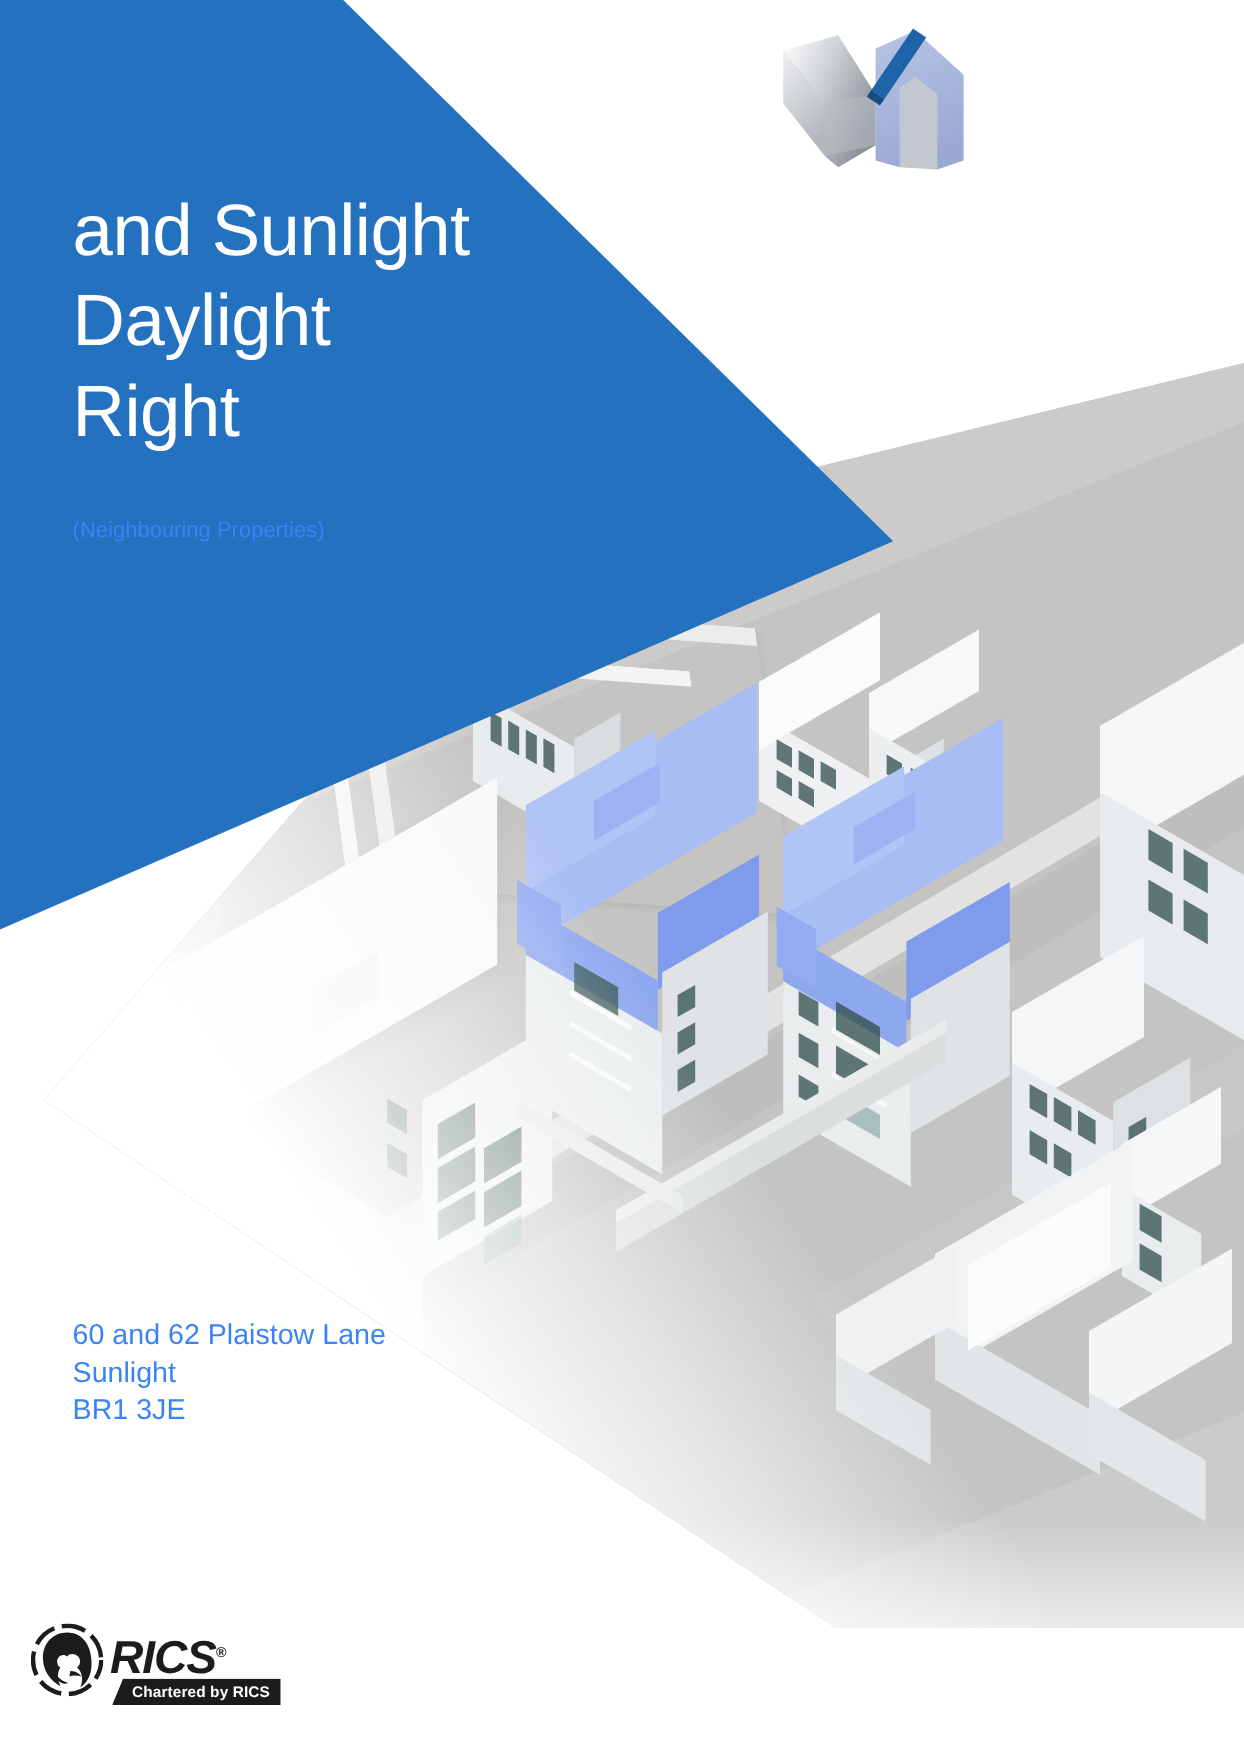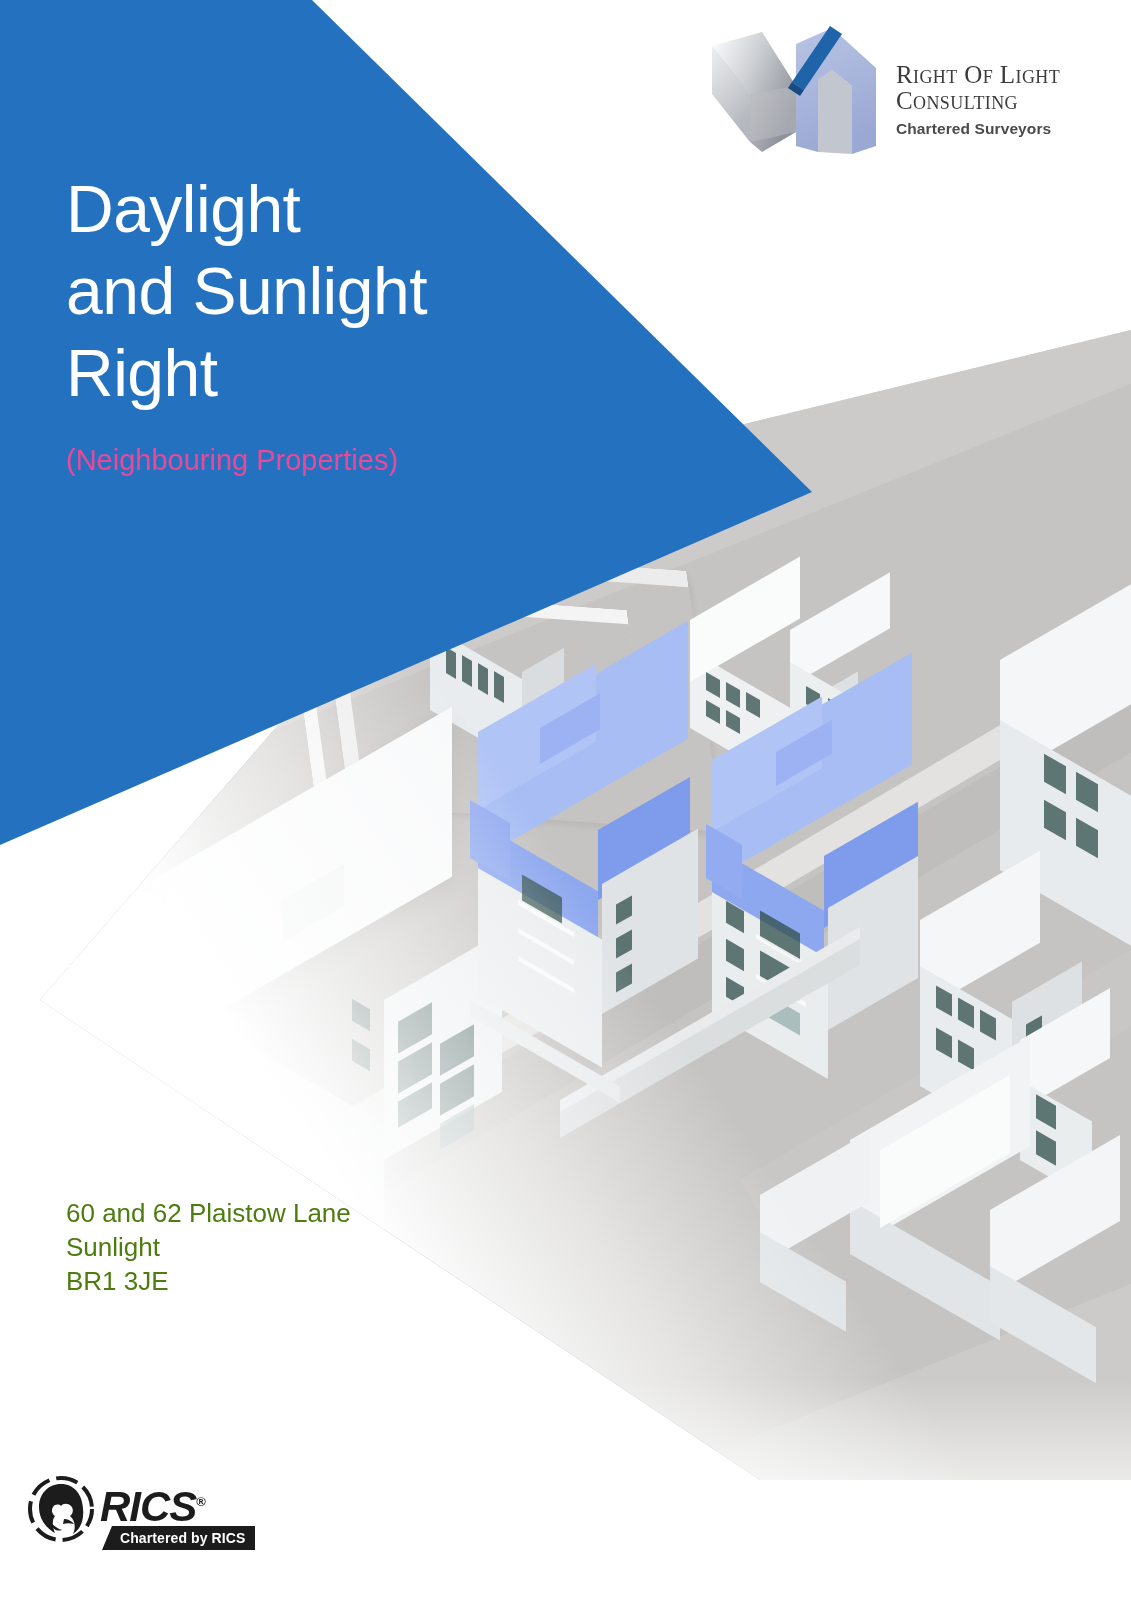--- a/index.html
+++ b/index.html
@@ -87,43 +87,43 @@
     clip-path:polygon(0 0, 312px 0, 812px 492px, 0 845px);
   }
 
   
   .title-block{position:absolute;left:66px;top:168px;width:640px;}
   .title-line{
     color:#ffffff;font-size:66px;line-height:82px;font-weight:400;
     letter-spacing:-.5px;white-space:nowrap;
   }
   .subtitle{
-    color:#ec4899;font-size:29px;line-height:40px;font-weight:400;
-    margin-top:26px;white-space:nowrap;
+    color:#3b82f6;font-size:20px;line-height:40px;font-weight:400;
+    margin-top:48px;white-space:nowrap;
   }
 
   
   .logo{position:absolute;left:700px;top:24px;width:400px;height:132px;}
   .logo-mark{position:absolute;left:0;top:0;width:185px;height:132px;}
   .logo-text{position:absolute;left:196px;top:38px;width:210px;}
   .logo-l1,.logo-l2{
     font-family:"Liberation Serif","DejaVu Serif",serif;
     color:#3b3b3b;font-size:25px;line-height:26px;font-weight:400;
     font-variant:small-caps;letter-spacing:.4px;white-space:nowrap;
   }
   .logo-l3{
     font-family:"Liberation Sans","DejaVu Sans",sans-serif;
     color:#4a4a4a;font-size:15.5px;line-height:22px;font-weight:700;
     margin-top:4px;letter-spacing:.1px;white-space:nowrap;
   }
 
   
   .meta{position:absolute;left:66px;top:1140px;width:520px;}
   .meta-date{color:#111;font-size:26px;line-height:34px;}
-  .meta-addr{color:#4d7c0f;font-size:26px;line-height:34px;margin-top:56px;}
+  .meta-addr{color:#3b82f6;font-size:26px;line-height:34px;margin-top:56px;}
   .meta-addr div{white-space:nowrap;}
 
   
   .rics{position:absolute;left:28px;top:1472px;width:230px;height:82px;}
   .rics-lion{position:absolute;left:0;top:4px;width:66px;height:66px;}
   .rics-word{
     position:absolute;left:72px;top:8px;
     font-family:"Liberation Sans","DejaVu Sans",sans-serif;
     font-size:42px;line-height:44px;font-weight:700;color:#1c1c1c;
     letter-spacing:-1px;font-style:italic;
@@ -286,22 +286,22 @@
       <div class="w-wall" style="left:470px;top:1000px;width:150px;height:16px;transform:skewY(30deg);background:#e6e9ea;"></div>
 
       <div class="render-fade"></div>
       <div class="render-fade-b"></div>
     </div>
   </div>
 
   <div class="banner"></div>
 
   <div class="title-block">
+    <div class="title-line">and Sunlight</div>
     <div class="title-line">Daylight</div>
-    <div class="title-line">and Sunlight</div>
     <div class="title-line">Right</div>
     <div class="subtitle">(Neighbouring Properties)</div>
   </div>
 
   <div class="logo">
     <div class="logo-mark">
       <svg width="185" height="132" viewBox="0 0 185 132" xmlns="http://www.w3.org/2000/svg">
         <defs>
           <linearGradient id="gGrey" x1="0" y1="0" x2="1" y2="0.6">
             <stop offset="0%" stop-color="#ffffff"></stop>
@@ -322,25 +322,20 @@
         <path d="M12 22 L50 70 L50 118 L12 70 Z" fill="url(#gGrey2)" opacity="0.75"></path>
         <path d="M50 70 L96 62 L96 108 L50 118 Z" fill="#b9bcc1" opacity="0.55"></path>
 
         <path d="M96 20 L132 4 L176 44 L176 122 L152 130 L152 62 L132 46 L118 56 L118 128 L96 122 Z" fill="url(#gPeri)"></path>
         <path d="M118 56 L132 46 L152 62 L152 130 L118 128 Z" fill="#9098a6" opacity="0.55"></path>
 
         <path d="M92 58 L130 2 L142 10 L104 66 Z" fill="#1f63a8"></path>
         <path d="M92 58 L104 66 L100 72 L88 64 Z" fill="#174c82"></path>
       </svg>
     </div>
-    <div class="logo-text">
-      <div class="logo-l1">Right Of Light</div>
-      <div class="logo-l2">Consulting</div>
-      <div class="logo-l3">Chartered Surveyors</div>
-    </div>
   </div>
 
   <div class="meta">
     <div class="meta-addr">
       <div>60 and 62 Plaistow Lane</div>
       <div>Sunlight</div>
       <div>BR1 3JE</div>
     </div>
   </div>
 

